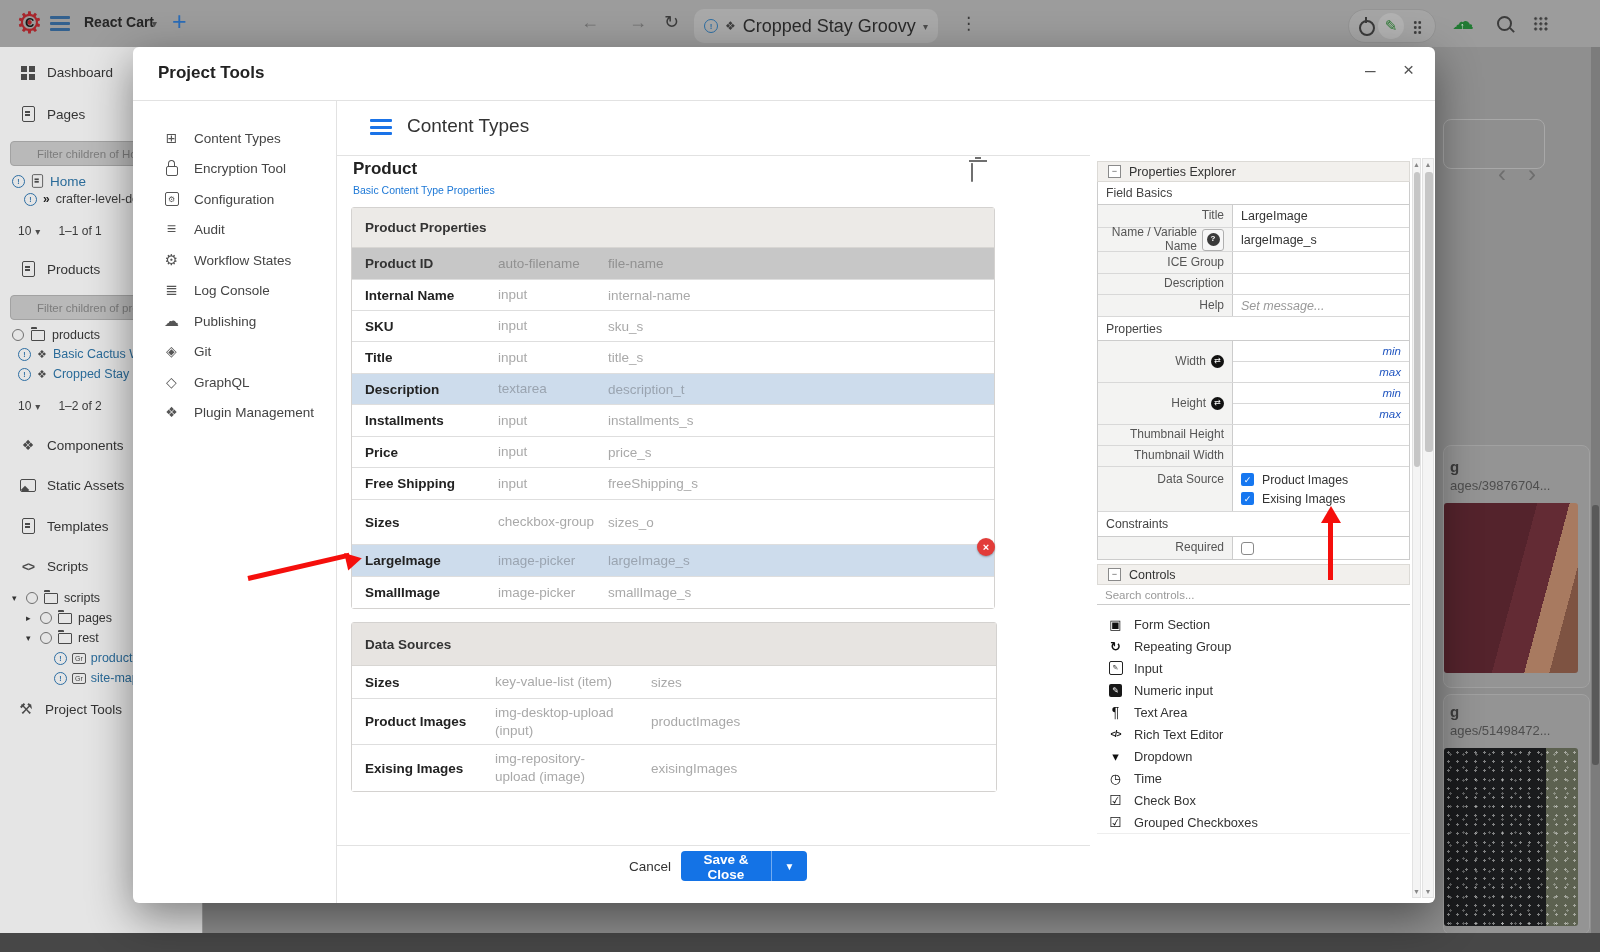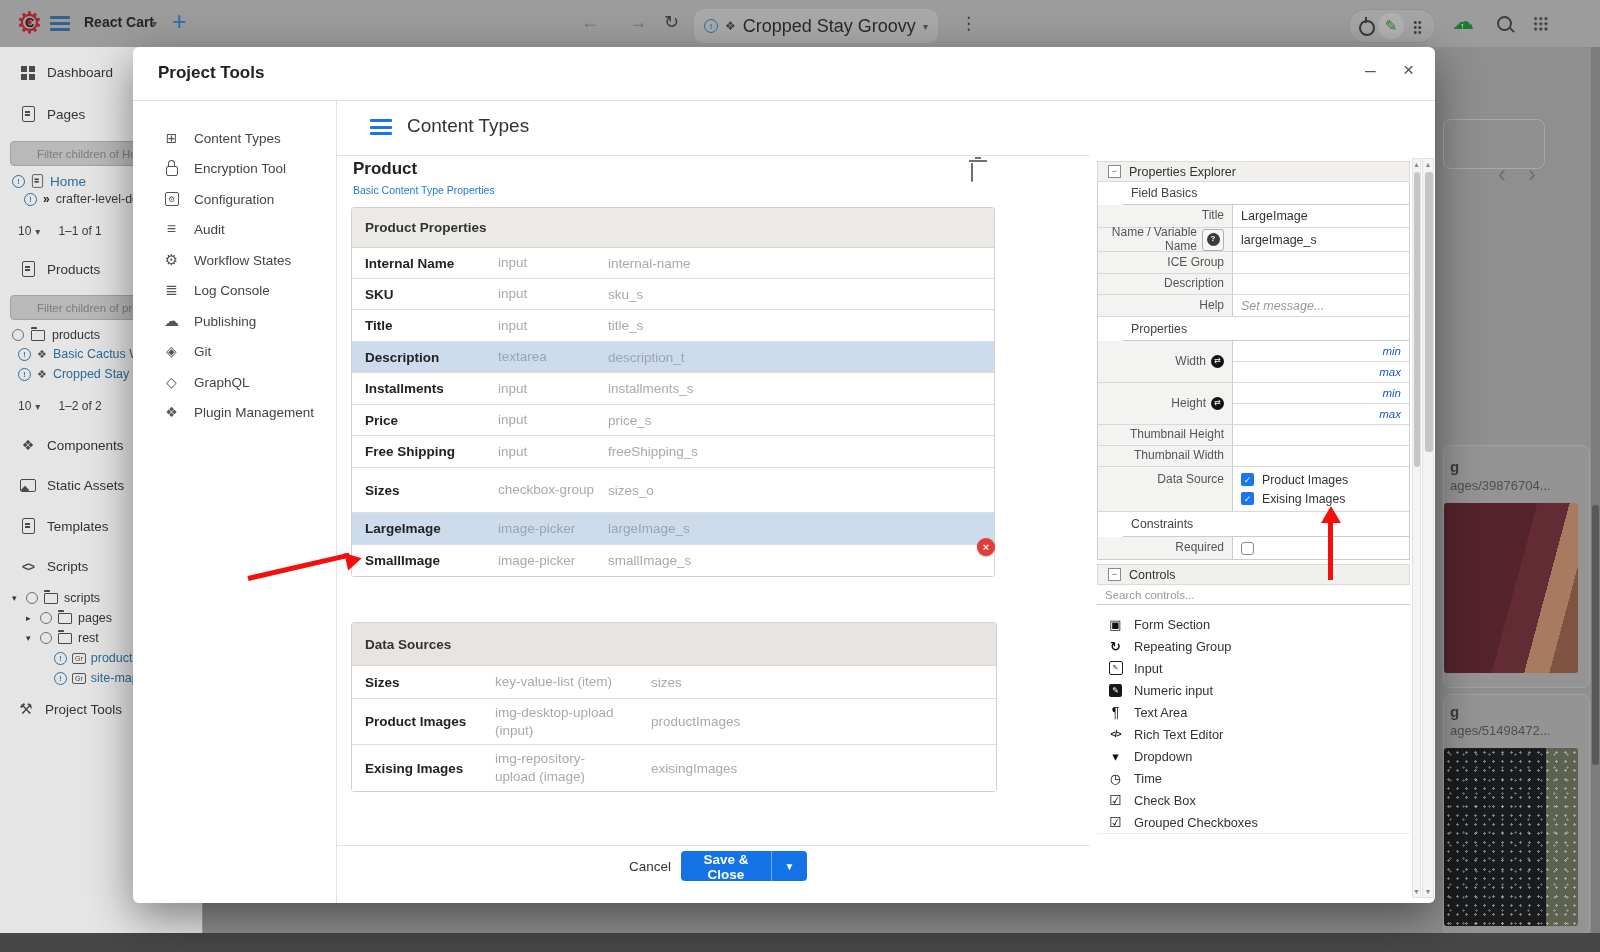--- a/index.html
+++ b/index.html
@@ -112,21 +112,21 @@
   .savesplit{background:#1473e6;color:#fff;border:none;border-left:1px solid rgba(255,255,255,.4);
     border-radius:0 4px 4px 0;width:36px;height:30px;font-size:10px;font-family:inherit;}
   
   .xpanel{position:absolute;left:964px;top:114px;width:313px;box-sizing:border-box;}
   .xband{height:21px;background:#f2f0ed;border:1px solid #dcdad6;display:flex;align-items:center;gap:8px;
     padding-left:10px;font-size:12.5px;color:#333;box-sizing:border-box;}
   .colbox{width:11px;height:11px;border:1px solid #8a8a8a;background:#fff;font-size:9px;line-height:9px;
     display:flex;align-items:center;justify-content:center;color:#555;flex:none;}
   .xbody{border:1px solid #ccc;border-top:none;box-sizing:border-box;background:#fff;}
   .xsec{height:23px;display:flex;align-items:center;padding-left:8px;font-size:12.3px;color:#444;
-    border-bottom:1px solid #ccc;box-sizing:border-box;margin-left:25px;}
+    border-bottom:1px solid #ccc;box-sizing:border-box;}
   .xrow{display:flex;border-bottom:1px solid #d8d8d8;box-sizing:border-box;}
   .xlab{width:135px;background:#f3f3f2;border-right:1px solid #ccc;display:flex;align-items:center;justify-content:flex-end;
     gap:5px;padding-right:8px;color:#555;font-size:12px;text-align:right;box-sizing:border-box;flex:none;line-height:1.1;}
   .xval{flex:1;display:flex;align-items:center;padding-left:8px;font-size:12.5px;color:#333;box-sizing:border-box;}
   .mmcol{flex:1;display:flex;flex-direction:column;}
   .mm{height:21px;display:flex;align-items:center;justify-content:flex-end;padding-right:8px;
     font-size:11.5px;font-style:italic;color:#2156c0;box-sizing:border-box;}
   .helpbtn{width:20px;height:20px;border:1px solid #b0b0b0;border-radius:3px;background:#f7f7f7;
     display:flex;align-items:center;justify-content:center;flex:none;}
   .helpdot{width:13px;height:13px;border-radius:50%;background:#3a3a3a;color:#fff;font-size:8px;font-weight:bold;
@@ -394,20 +394,25 @@
     <div class="abs hdiv" style="left:204px;top:108px;width:753px;"></div>
 
     <span class="abs p-name" style="left:220px;top:112px;">Product</span>
     <span class="abs p-link" style="left:220px;top:137px;">Basic Content Type Properties</span>
     <span class="abs" style="left:838px;top:117px;"><span class="i-trash"></span></span>
 
     <div class="card" style="left:218px;top:160px;width:644px;">
       <div class="card-head" style="height:40px;">
         <span>Product Properties</span>
       </div>
+      <div class="prow row-gray" style="height:32px;">
+        <span class="c-label">Product ID</span>
+        <span class="c-ctrl">auto-filename</span>
+        <span class="c-name">file-name</span>
+      </div>
       <div class="prow" style="height:31px;">
         <span class="c-label">Internal Name</span>
         <span class="c-ctrl">input</span>
         <span class="c-name">internal-name</span>
       </div>
       <div class="prow" style="height:31px;">
         <span class="c-label">SKU</span>
         <span class="c-ctrl">input</span>
         <span class="c-name">sku_s</span>
       </div>

